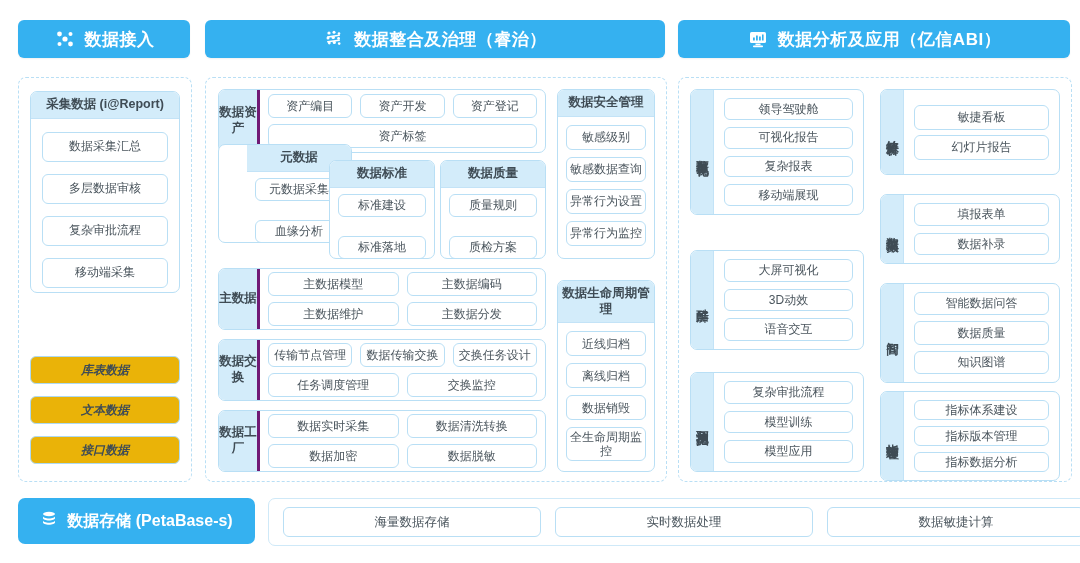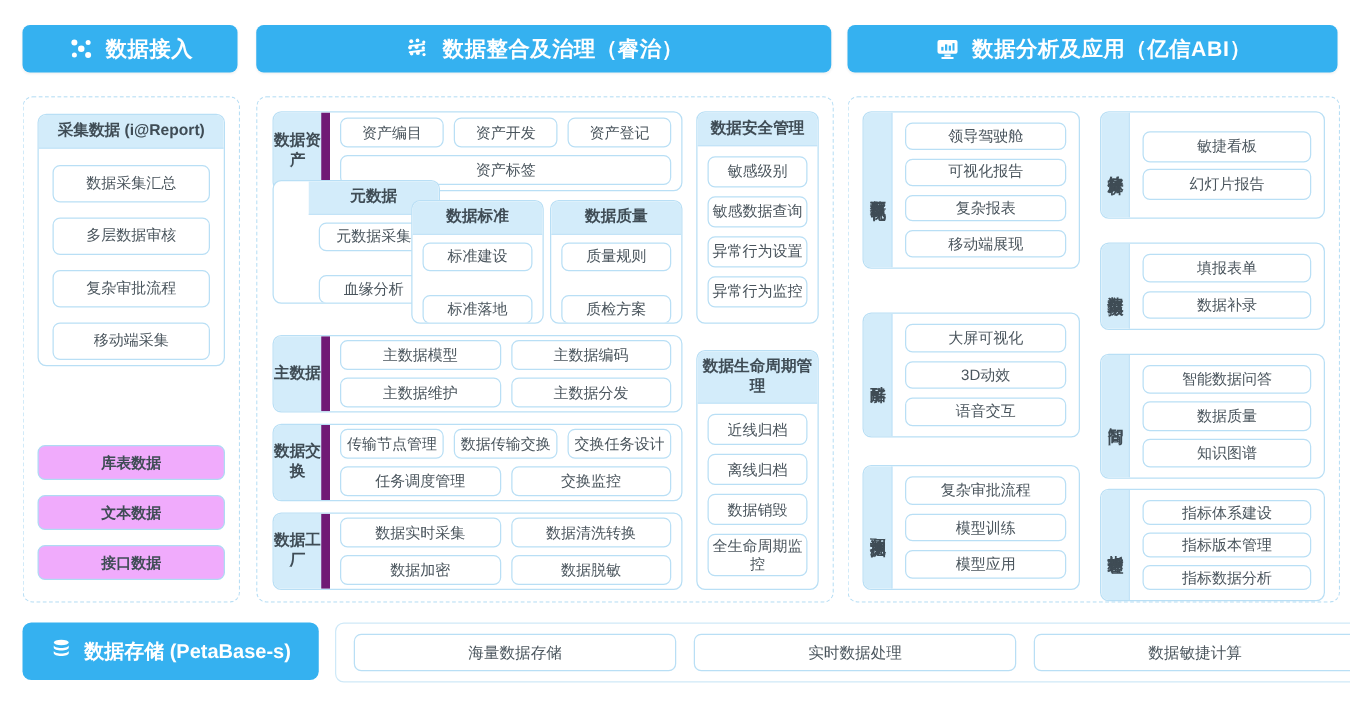--- a/index.html
+++ b/index.html
@@ -39,28 +39,28 @@
   .panel-head{
     background:#d3ecfa;color:#3f4c55;text-align:center;
     font-size:12.5px;font-weight:bold;line-height:1.25;
     padding:5px 2px;border-bottom:1px solid #c3e3f7;
   }
   .pill{
     border:1px solid #b9dff5;border-radius:6px;background:#fff;
     display:flex;align-items:center;justify-content:center;
     font-size:12px;color:#4a555d;text-align:center;line-height:1.2;
   }
-  .pill.fill{background:#f0abfc;border-color:#aedaf3;font-weight:bold;color:#3f4c55;}
+  .pill.fill{background:#eab308;border-color:#aedaf3;font-weight:bold;color:#3f4c55;font-style:italic;}
 
   
   .rowpanel{position:absolute;border:1px solid #b9dff5;border-radius:7px;background:#fff;display:flex;overflow:hidden;}
   .rowpanel .strip{
     background:#d3ecfa;color:#3f4c55;font-weight:bold;font-size:12.5px;
     display:flex;align-items:center;justify-content:center;text-align:center;
-    line-height:1.25;flex:0 0 auto;border-right:7px solid #701a75;
+    line-height:1.25;flex:0 0 auto;border-right:3px solid #701a75;
   }
   .rowpanel .body{flex:1 1 auto;display:flex;flex-direction:column;justify-content:center;gap:6px;padding:7px 8px;}
   .rowpanel .line{display:flex;gap:8px;}
   .rowpanel .line .pill{flex:1 1 0;height:22px;}
 
   
   .vpanel{position:absolute;border:1px solid #b9dff5;border-radius:7px;background:#fff;display:flex;overflow:hidden;}
   .vpanel .vstrip{
     flex:0 0 22px;background:#d3ecfa;color:#3f4c55;font-weight:bold;font-size:12.5px;
     display:flex;align-items:center;justify-content:center;

